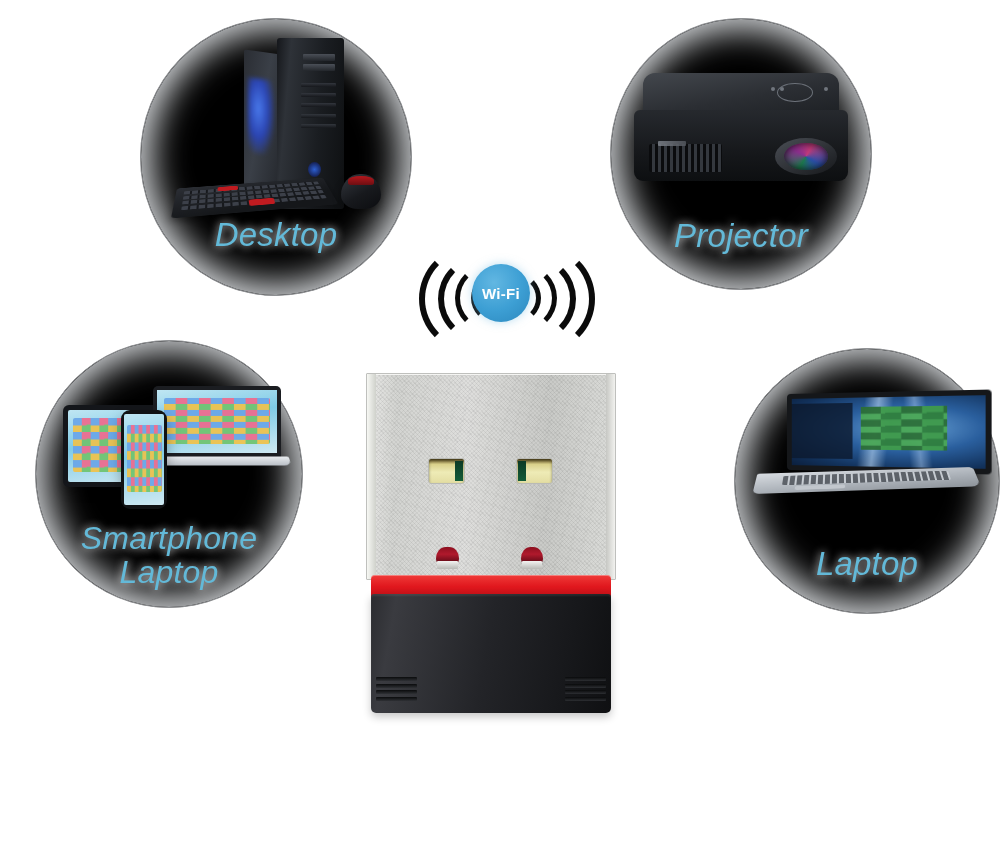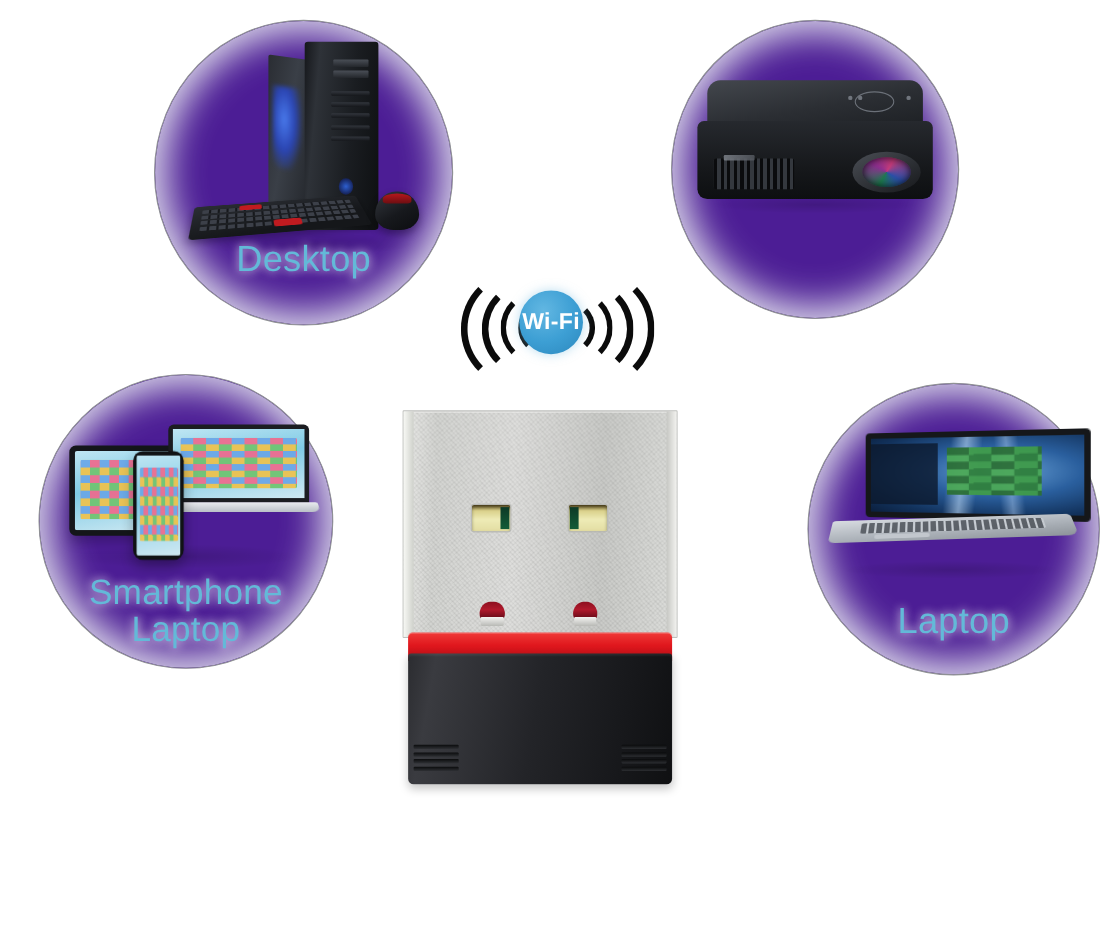--- a/index.html
+++ b/index.html
@@ -3,22 +3,22 @@
 <meta charset="utf-8">
 <style>
   html,body{margin:0;padding:0;background:#ffffff;}
   body{width:1006px;height:852px;position:relative;overflow:hidden;
        font-family:"Liberation Sans",sans-serif;}
 
   .stage{position:absolute;inset:0;background:#ffffff;}
 
   
   .circle{position:absolute;border-radius:50%;
-          border:1.3px solid #8f9194;background:#4c1d95;
-          box-sizing:border-box;}
+          border:1.3px solid #8f9194;background:#000000;
+          box-sizing:border-box;font-style:italic;}
   .circle.inner-glow{box-shadow:inset 0 0 34px 10px rgba(240,243,246,.9);}
 
   .dev-label{position:absolute;text-align:center;width:100%;
              color:#63b9d8;font-weight:400;letter-spacing:.2px;
              text-shadow:0 0 9px rgba(255,255,255,.95);line-height:1.06;}
 
   
   .tower{position:absolute;}
   .tower .case-side{position:absolute;left:0;top:8%;width:34%;height:84%;
       background:linear-gradient(100deg,#2a2d33 0%,#3a3f47 45%,#23262b 100%);
@@ -236,20 +236,21 @@
         </div>
       </div>
       <div class="pad"></div>
       <div class="dot" style="right:34%;top:13%;"></div>
       <div class="dot" style="right:30%;top:13%;"></div>
       <div class="dot" style="right:9%;top:13%;"></div>
     </div>
 
     <div class="shadow" style="left:14%;top:59%;width:72%;height:6%;"></div>
 
+    <div class="dev-label" style="top:74%;font-size:33px;">Projector</div>
   </div>
 
   <div class="circle inner-glow" style="left:35px;top:340px;width:268px;height:268px;">
 
     <div class="ltop" style="left:44%;top:17%;width:48%;height:34%;">
       <div class="lid">
         <div class="scr">
           <div class="screen-grid"></div>
         </div>
       </div>
@@ -304,21 +305,21 @@
     <div class="arc left" style="left:50px;top:19px;width:58px;height:58px;border-width:5.5px;"></div>
     <div class="arc left" style="left:33px;top:10px;width:76px;height:76px;border-width:6px;"></div>
     <div class="arc left" style="left:14px;top:0px;width:96px;height:96px;border-width:6.5px;"></div>
 
     <div class="arc right" style="left:86px;top:28px;width:40px;height:40px;border-width:5px;"></div>
     <div class="arc right" style="left:84px;top:19px;width:58px;height:58px;border-width:5.5px;"></div>
     <div class="arc right" style="left:83px;top:10px;width:76px;height:76px;border-width:6px;"></div>
     <div class="arc right" style="left:82px;top:0px;width:96px;height:96px;border-width:6.5px;"></div>
 
     <div class="wifi-badge" style="left:67px;top:19px;width:58px;height:58px;">
-      <span style="font-size:21px;text-align:right;">Wi-Fi</span>
+      <span style="font-size:15px;text-align:right;">Wi-Fi</span>
     </div>
   </div>
 
   <div class="usb" style="left:366px;top:373px;width:250px;height:340px;">
 
     <div class="metal">
       <div class="win l" style="left:24.5%;top:41%;">
         <div class="pcb"></div>
       </div>
       <div class="win r" style="left:60%;top:41%;">

